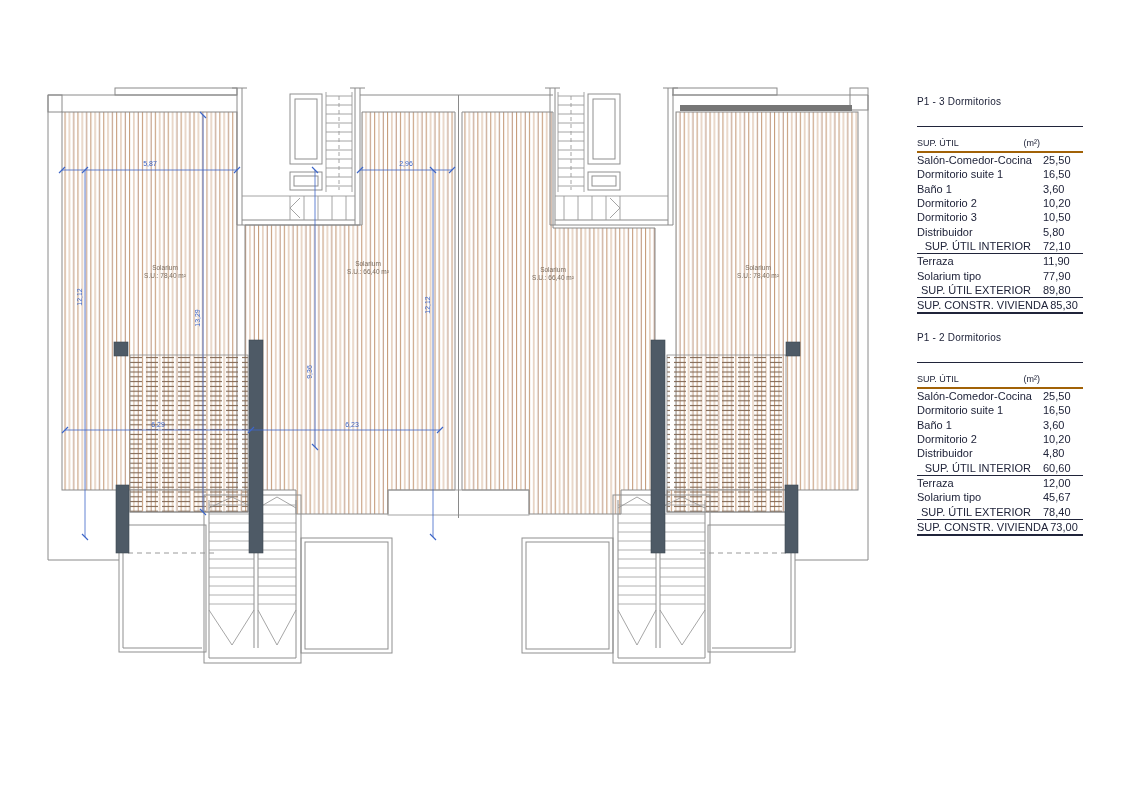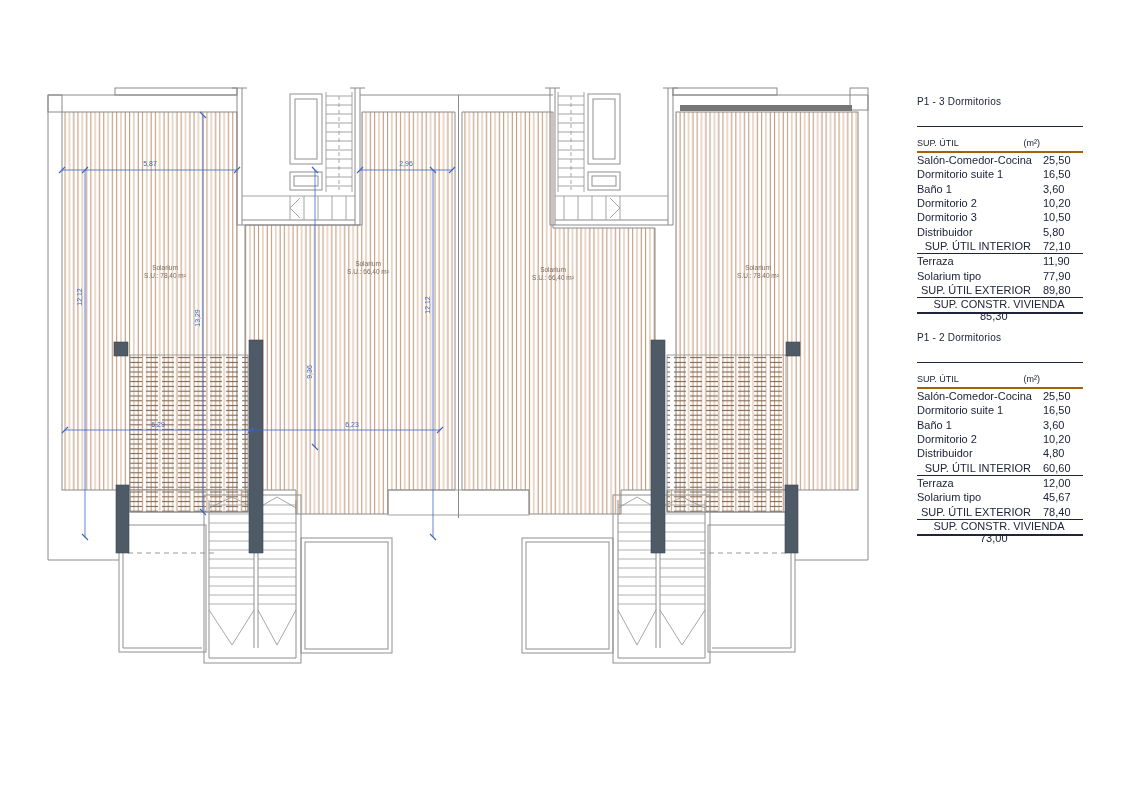--- a/index.html
+++ b/index.html
@@ -8,21 +8,21 @@
   svg{position:absolute;left:0;top:0;}
   .area-table{position:absolute;left:917px;width:166px;color:#20243a;}
   .t-title{font-size:10px;letter-spacing:.2px;padding-bottom:19px;border-bottom:1.5px solid #20243a;}
   .t-head{display:flex;justify-content:space-between;margin-top:11px;font-size:9px;padding-bottom:3px;border-bottom:2px solid #a16207;}
   .t-head .unit{margin-right:43px;}
   .t-row{display:flex;font-size:11px;height:14.3px;align-items:center;}
   .t-row .lbl{flex:1;white-space:nowrap;}
   .t-row .val{width:40px;text-align:left;}
   .t-row.sub{border-bottom:1.8px solid #20243a;}
   .t-row.sub .lbl{text-align:right;margin-right:12px;}
-  .t-row.final{border-bottom:2px solid #20243a;flex-direction:column;}
+  .t-row.final{border-bottom:2px solid #20243a;}
   .t-row.final .lbl{text-align:right;margin-right:2px;}
   .dimtext{font-size:7px;fill:#3d66c8;}
   .soltext{font-size:6.5px;fill:#7a6b5d;}
 </style>
 </head>
 <body>
 
 <div class="sheet">
 
 <svg width="1134" height="800" viewBox="0 0 1134 800">

